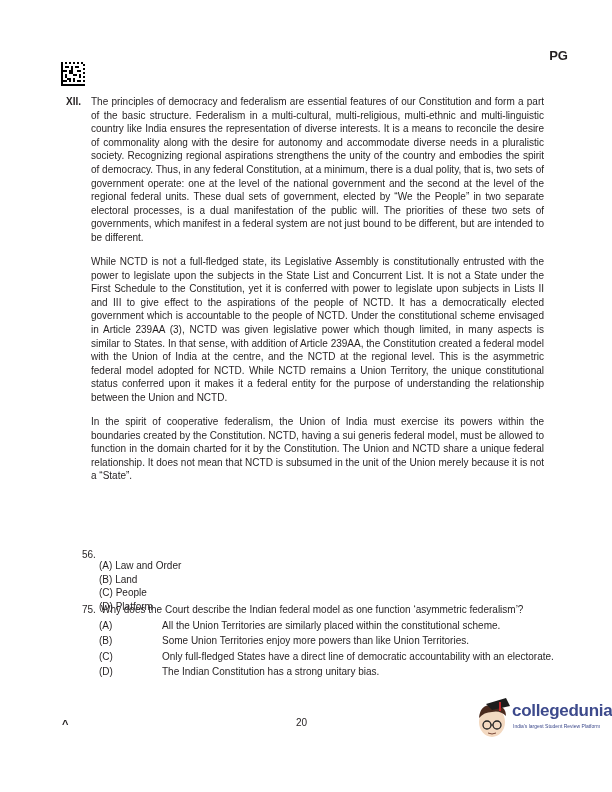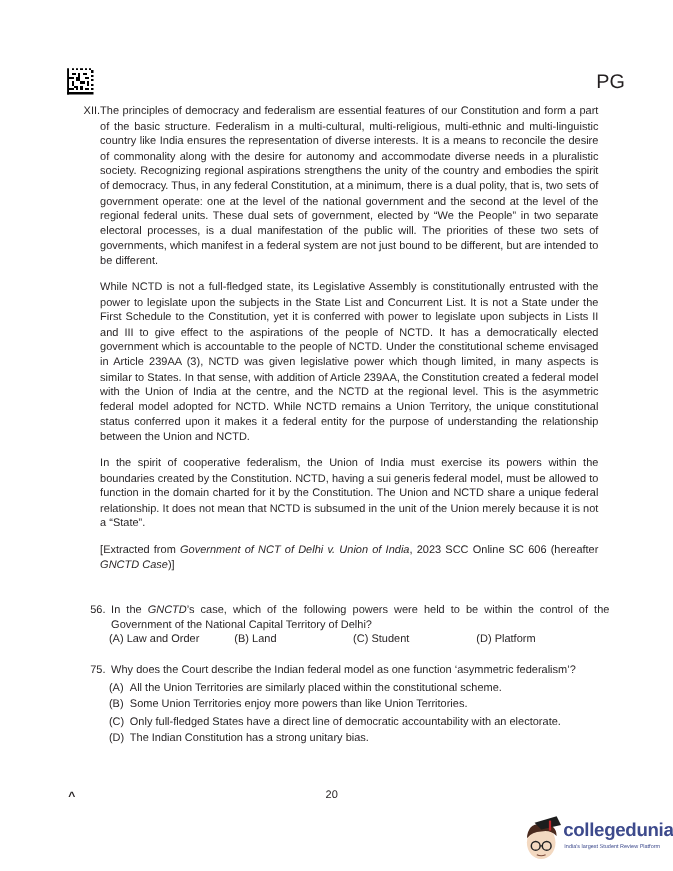--- a/index.html
+++ b/index.html
@@ -1,34 +1,34 @@
 <!DOCTYPE html>
 <html><head>
 <meta charset="utf-8">
 <style>
   html, body { margin:0; padding:0; background:#ffffff; }
   body { width:612px; height:792px; position:relative; overflow:hidden;
          font-family:"Liberation Sans", sans-serif; color:#231f20; }
   .qr { position:absolute; left:61px; top:62px; width:24px; height:24px; }
-  .code { position:absolute; right:44px; top:64px; font-weight:normal; font-size:18px; }
-  .sec-label { position:absolute; left:76px; top:96px; font-weight:normal; font-size:10px; }
+  .code { position:absolute; right:44px; top:48px; font-weight:bold; font-size:13px; }
+  .sec-label { position:absolute; left:66px; top:96px; font-weight:bold; font-size:10px; }
   .passage { position:absolute; left:91px; top:95px; width:453px; font-size:10px; line-height:13.6px; text-align:justify; }
   .passage p { margin:0 0 10.5px 0; }
   .cite { margin:0 0 10px 0; }
   .q { position:absolute; left:82px; width:472px; font-size:10px; line-height:13.6px; }
   .q .num { position:absolute; left:0; top:0; }
   .q .stem { margin-left:19px; text-align:justify; }
-  .opts-row { margin-left:17px; margin-top:0; display:flex; }
+  .opts-row { margin-left:17px; margin-top:11px; display:flex;flex-direction:column; }
   .opts-row span { display:inline-block; }
   .opt { margin-left:17px; margin-top:2px; display:flex; text-align:justify; }
   .opt .lbl { width:19px; flex:none; }
-  .opt .txt { flex:1; }
+  .opt .txt { flex:1;margin-left:44px; }
   .caret { position:absolute; left:62px; top:718px; font-weight:bold; font-size:11px; }
   .pageno { position:absolute; left:296px; top:717px; font-size:10px; }
-  .logo { position:absolute; left:476px; top:740px; width:136px; height:46px;text-decoration:underline; }
+  .logo { position:absolute; left:476px; top:696px; width:136px; height:46px;text-decoration:underline; }
   .logo .brand { position:absolute; left:36px; top:5px; font-size:17px; color:#3d4a8c; font-weight:bold; letter-spacing:-0.3px; }
   .logo .tag { position:absolute; left:37px; top:27px; font-size:5px; color:#3d4a8c; }
 </style>
 </head>
 <body>
 
 <div class="qr">
   <svg width="24" height="24" viewBox="0 0 12 12" shape-rendering="crispEdges">
     <rect x="0" y="0" width="1" height="12" fill="#000"></rect>
     <rect x="0" y="11" width="12" height="1" fill="#000"></rect>
@@ -58,30 +58,28 @@
       <rect x="4" y="9" width="1" height="1" fill="#000"></rect>
   </svg>
 </div>
 <div class="code">PG</div>
 
 <div class="sec-label">XII.</div>
 <div class="passage">
   <p>The principles of democracy and federalism are essential features of our Constitution and form a part of the basic structure. Federalism in a multi-cultural, multi-religious, multi-ethnic and multi-linguistic country like India ensures the representation of diverse interests. It is a means to reconcile the desire of commonality along with the desire for autonomy and accommodate diverse needs in a pluralistic society. Recognizing regional aspirations strengthens the unity of the country and embodies the spirit of democracy. Thus, in any federal Constitution, at a minimum, there is a dual polity, that is, two sets of government operate: one at the level of the national government and the second at the level of the regional federal units. These dual sets of government, elected by “We the People” in two separate electoral processes, is a dual manifestation of the public will. The priorities of these two sets of governments, which manifest in a federal system are not just bound to be different, but are intended to be different.</p>
   <p>While NCTD is not a full-fledged state, its Legislative Assembly is constitutionally entrusted with the power to legislate upon the subjects in the State List and Concurrent List. It is not a State under the First Schedule to the Constitution, yet it is conferred with power to legislate upon subjects in Lists II and III to give effect to the aspirations of the people of NCTD. It has a democratically elected government which is accountable to the people of NCTD. Under the constitutional scheme envisaged in Article 239AA (3), NCTD was given legislative power which though limited, in many aspects is similar to States. In that sense, with addition of Article 239AA, the Constitution created a federal model with the Union of India at the centre, and the NCTD at the regional level. This is the asymmetric federal model adopted for NCTD. While NCTD remains a Union Territory, the unique constitutional status conferred upon it makes it a federal entity for the purpose of understanding the relationship between the Union and NCTD.</p>
   <p>In the spirit of cooperative federalism, the Union of India must exercise its powers within the boundaries created by the Constitution. NCTD, having a sui generis federal model, must be allowed to function in the domain charted for it by the Constitution. The Union and NCTD share a unique federal relationship. It does not mean that NCTD is subsumed in the unit of the Union merely because it is not a “State”.</p>
-  <p class="cite"><span>[Extracted from </span><i>Government of NCT of Delhi v. Union of India</i><span>, 2023 SCC Online SC 606 (hereafter </span><i>GNCTD Case</i><span>)]</span></p>
 </div>
 
 <div class="q" style="top:548px;">
   <span class="num">56.</span>
-  <div class="stem"><span>In the </span><i>GNCTD</i><span>’s case, which of the following powers were held to be within the control of the Government of the National Capital Territory of Delhi?</span></div>
   <div class="opts-row">
     <span style="width:114px;"><span>(A)</span> <span>Law and Order</span></span>
     <span style="width:108px; margin-left:0;"><span>(B)</span> <span>Land</span></span>
-    <span style="width:112px;"><span>(C)</span> <span>Student</span></span>
+    <span style="width:112px;"><span>(C)</span> <span>People</span></span>
     <span><span>(D)</span> <span>Platform</span></span>
   </div>
 </div>
 
 <div class="q" style="top:603px;">
   <span class="num">75.</span>
   <div class="stem">Why does the Court describe the Indian federal model as one function ‘asymmetric federalism’?</div>
   <div class="opt">
       <span class="lbl">(A)</span>
       <span class="txt">All the Union Territories are similarly placed within the constitutional scheme.</span>

